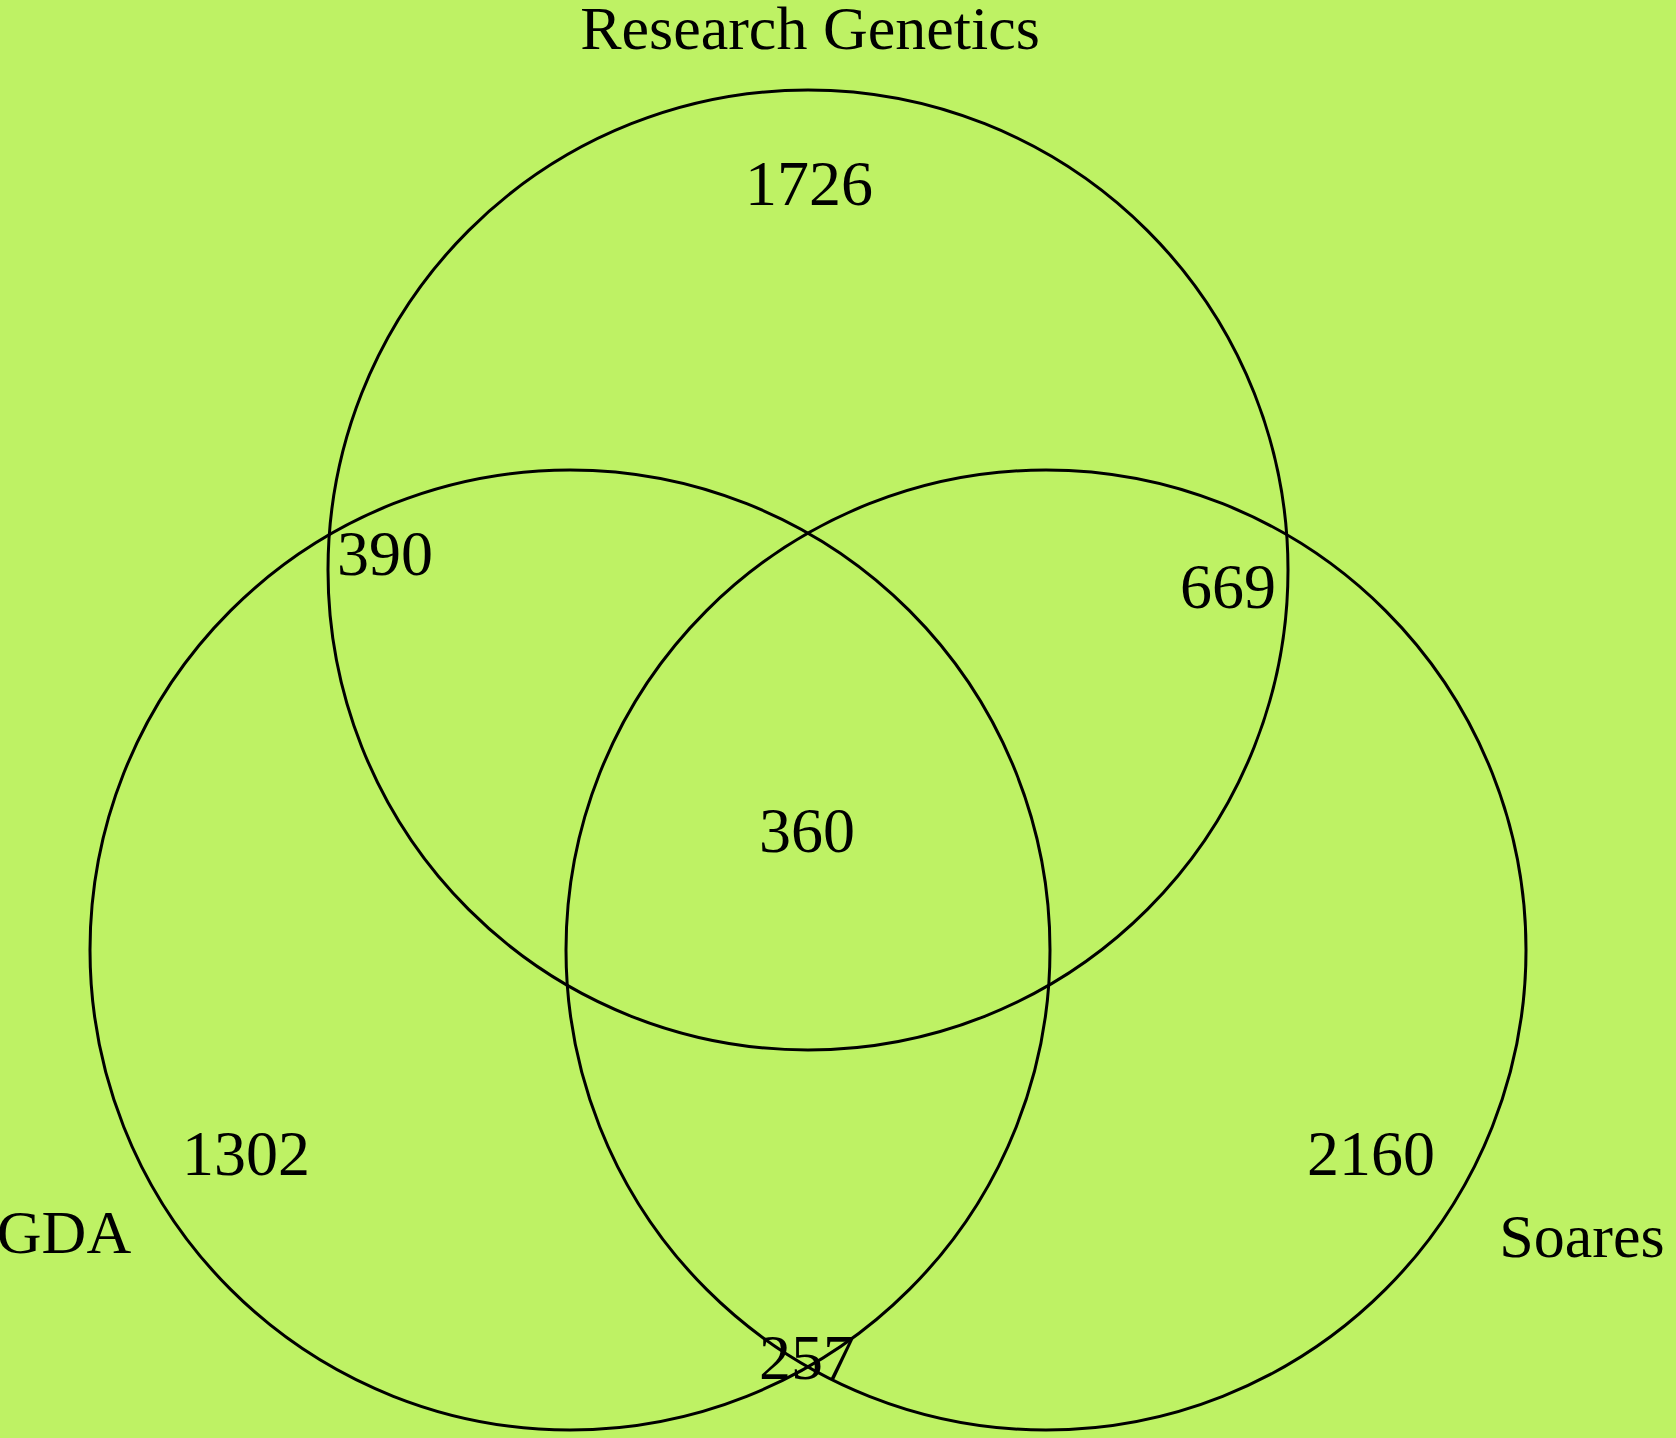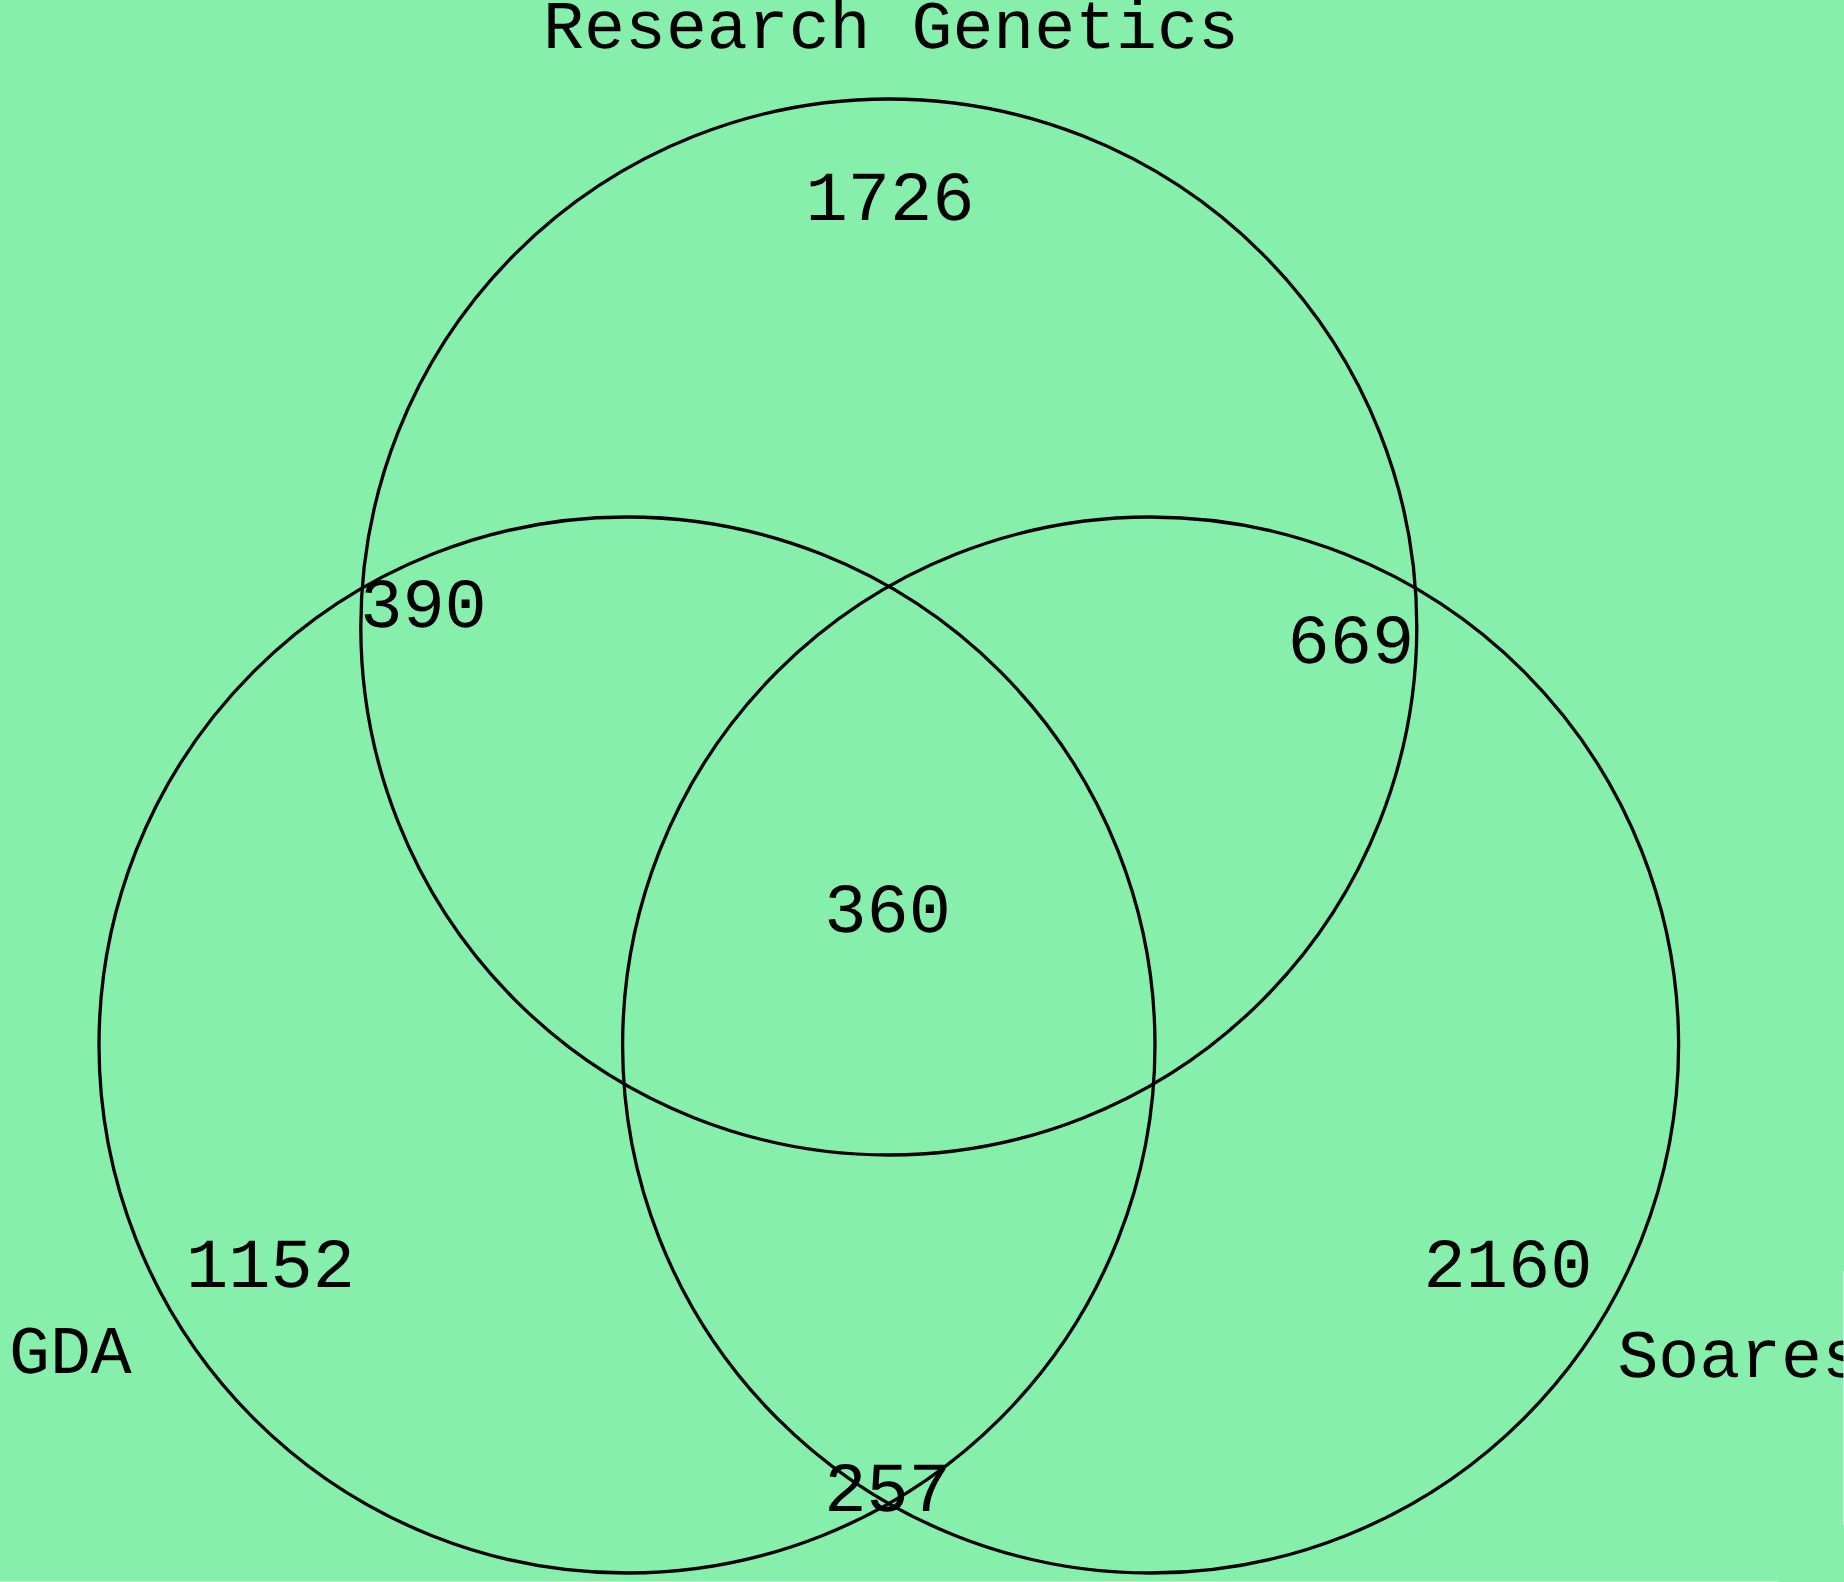--- a/index.html
+++ b/index.html
@@ -4,23 +4,23 @@
 <style>
   html, body {
     margin: 0;
     padding: 0;
     background: #ffffff;
   }
   .stage {
     position: relative;
     width: 1676px;
     height: 1438px;
-    background: #86efac;
+    background: #bef264;
     overflow: hidden;
-    font-family: Liberation Mono, monospace;
+    font-family: Liberation Serif, serif;
     color: #000000;
   }
   .stage svg {
     position: absolute;
     left: 0;
     top: 0;
     width: 1676px;
     height: 1438px;
   }
   .lbl {
@@ -57,19 +57,19 @@
   <div class="lbl set-label" style="left:1582px; top:1236px;">Soares</div>
 
   <div class="lbl count-label" style="left:809px; top:184px;">1726</div>
 
   <div class="lbl count-label" style="left:385px; top:554px;">390</div>
 
   <div class="lbl count-label" style="left:1228px; top:587px;">669</div>
 
   <div class="lbl count-label" style="left:807px; top:831px;">360</div>
 
-  <div class="lbl count-label" style="left:246px; top:1154px;">1152</div>
+  <div class="lbl count-label" style="left:246px; top:1154px;">1302</div>
 
   <div class="lbl count-label" style="left:1371px; top:1154px;">2160</div>
 
   <div class="lbl count-label" style="left:807px; top:1318px;margin-top:40px;">257</div>
 
 </div>
 
 </body></html>

